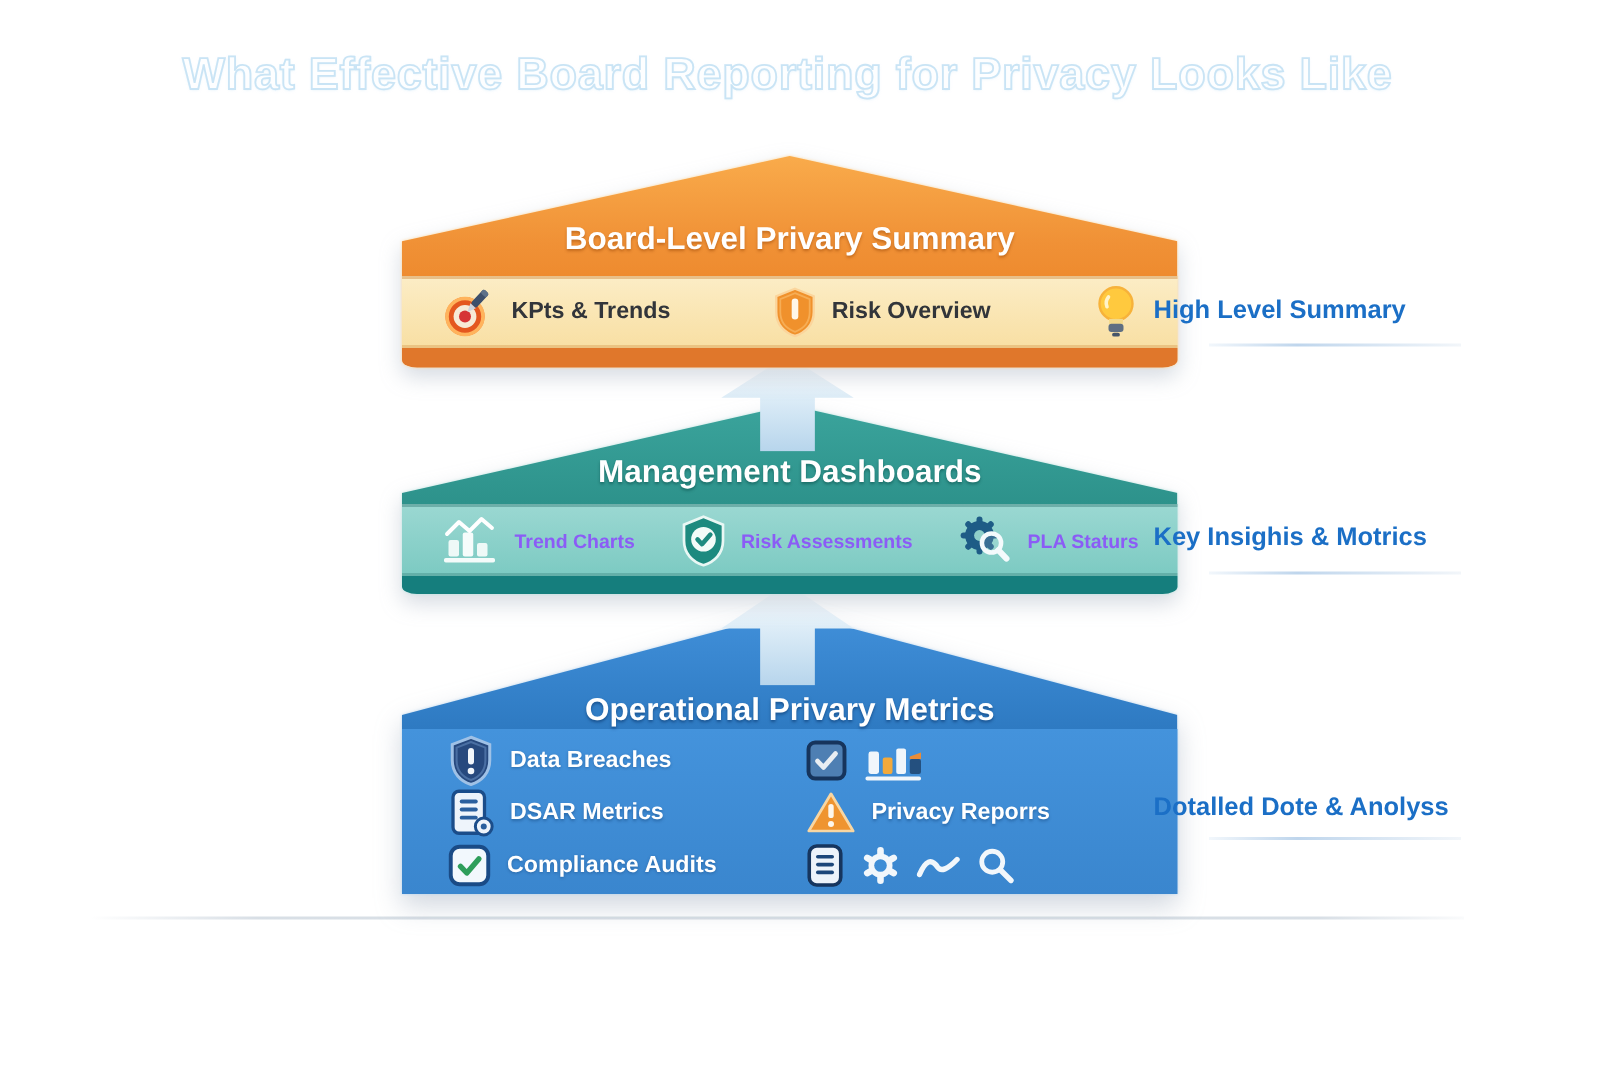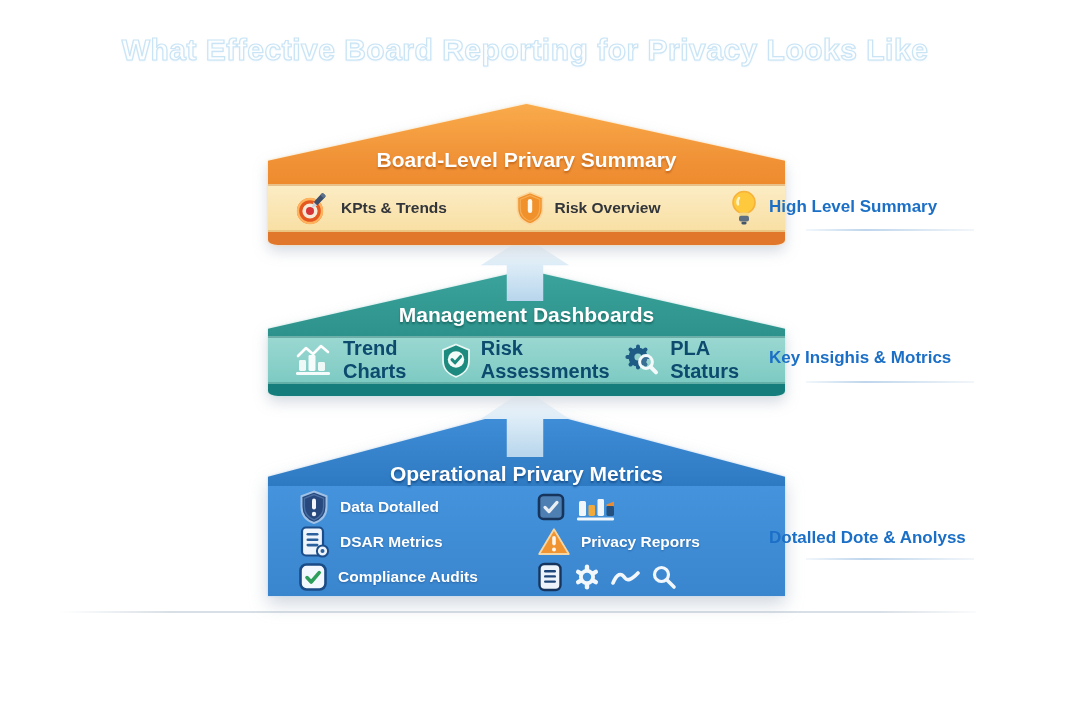--- a/index.html
+++ b/index.html
@@ -63,21 +63,21 @@
     color:#ffffff; font-weight:bold; font-size:21px; }
   .title-board { top:44px; text-shadow:0 1.5px 2px rgba(140,60,0,.45); }
   .title-mgmt  { top:33px; text-shadow:0 1.5px 2px rgba(0,60,56,.45); }
   .title-ops   { top:54px; text-shadow:0 1.5px 2px rgba(0,40,90,.5); }
 
   .tier-row { position:absolute; left:26px; right:26px; display:flex; align-items:center; justify-content:space-between; }
   .row-board { top:80px; height:48px; }
   .row-mgmt  { top:66px; height:48px; }
   .tier-item { display:flex; align-items:center; gap:9px; font-weight:bold; }
   .row-board .tier-item { color:#32353a; font-size:15.5px; }
-  .row-mgmt  .tier-item { color:#0c4a6e; font-size:20px; }
+  .row-mgmt  .tier-item { color:#8b5cf6; font-size:13px; }
   .icn { display:flex; align-items:center; }
 
   .ops-rows { position:absolute; top:82px; left:30px; right:18px; height:104px;
     display:grid; grid-template-columns:235px 1fr; grid-template-rows:1fr 1fr 1fr; column-gap:4px; }
   .ops-cell { display:flex; align-items:center; gap:10px;
     color:#fff; font-weight:bold; font-size:15.5px; text-shadow:0 1px 2px rgba(0,40,90,.35); }
   .icon-group { display:flex; align-items:center; gap:10px; }
 
   
   .up-arrow { position:absolute; width:96px; left:477px;
@@ -112,21 +112,21 @@
 
       <div class="ops-cell">
         <span class="icn">
           <svg width="32" height="34" viewBox="0 0 32 34">
               <path d="M16 1.5 L28.5 6.3 V16.8 C28.5 25.4 23 30.8 16 33 C9 30.8 3.5 25.4 3.5 16.8 V6.3 Z" fill="#27497e" stroke="#9fc1e6" stroke-width="2"></path>
               <path d="M16 4.6 L25.6 8.4 V16.8 C25.6 23.6 21.4 28 16 30 C10.6 28 6.4 23.6 6.4 16.8 V8.4 Z" fill="none" stroke="#4a6fa3" stroke-width="1.4"></path>
               <rect x="14" y="8.6" width="4" height="11" rx="2" fill="#f2f6fb"></rect>
               <circle cx="16" cy="24" r="2.2" fill="#f2f6fb"></circle>
             </svg>
         </span>
-        <span>Data Dotalled</span>
+        <span>Data Breaches</span>
       </div>
 
       <div class="ops-cell">
         <span class="icon-group">
           <span class="icn">
             <svg width="28" height="28" viewBox="0 0 28 28">
                 <rect x="2" y="2" width="24" height="24" rx="4.5" fill="#4e7fb3" stroke="#16345c" stroke-width="2.6"></rect>
                 <path d="M8 14.4 l4 4.2 l8 -9.2" fill="none" stroke="#e9eef3" stroke-width="3.2" stroke-linecap="round" stroke-linejoin="round"></path>
               </svg>
           </span>

